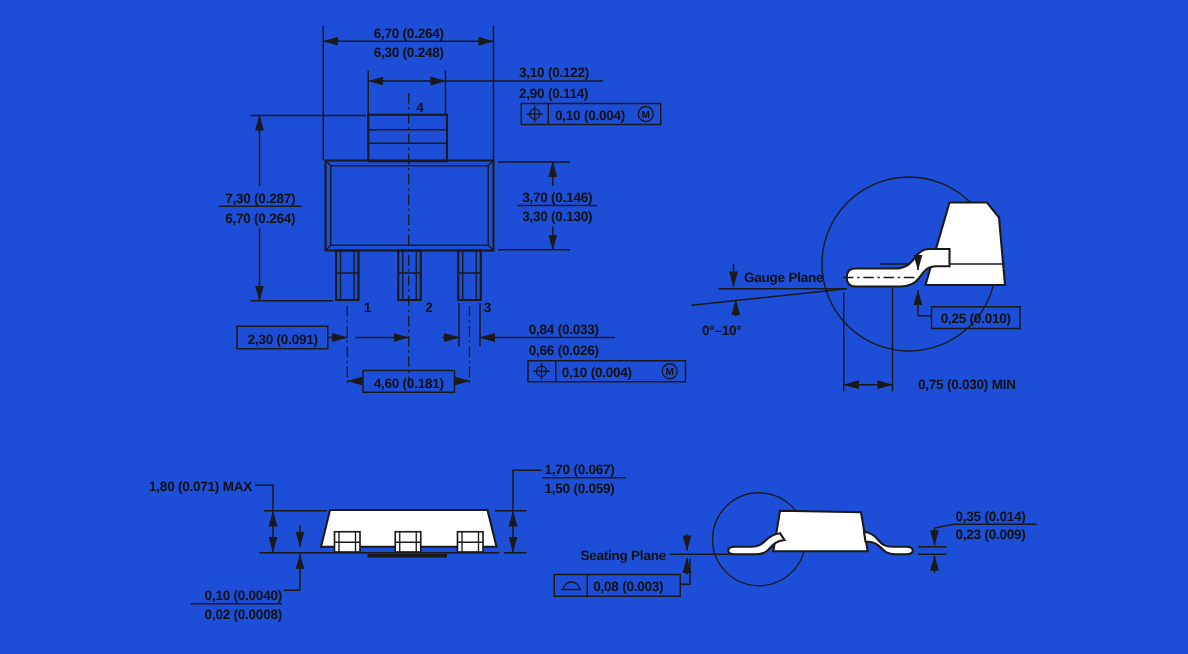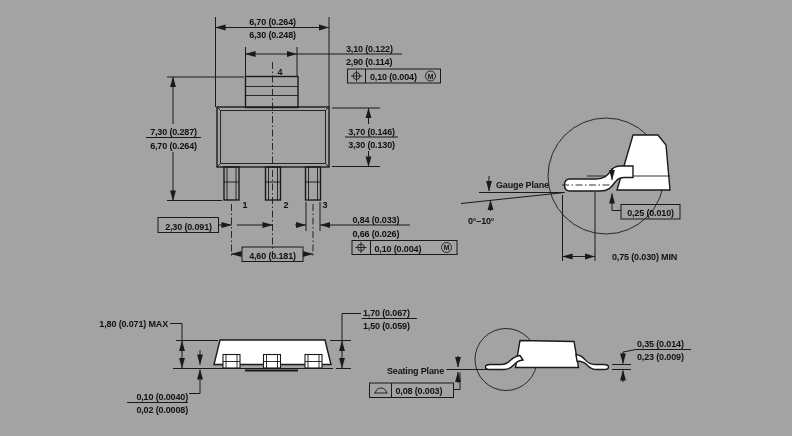--- a/index.html
+++ b/index.html
@@ -1,16 +1,16 @@
 <!DOCTYPE html>
 <html><head>
 <meta charset="utf-8">
 <style>
   html,body{margin:0;padding:0;background:#fff;}
-  .stage{position:relative;width:792px;height:436px;background:#a3a3a3;overflow:hidden;}
+  .stage{position:relative;width:792px;height:436px;background:#1d4ed8;overflow:hidden;}
   svg{display:block;}
   .ln  {stroke:#1a1a1a;stroke-width:1;fill:none;}
   .thk {stroke:#1a1a1a;stroke-width:1.4;fill:none;}
   .thn {stroke:#1a1a1a;stroke-width:0.9;fill:none;}
   .wht {fill:#fff;stroke:#1a1a1a;stroke-width:1.4;}
   .whtn{fill:#fff;stroke:#1a1a1a;stroke-width:1.1;}
   .cl  {stroke:#1a1a1a;stroke-width:0.9;fill:none;stroke-dasharray:7 2.5 1.5 2.5;}
   .pad {stroke:#1a1a1a;stroke-width:2.2;fill:none;}
   text {font-family:"Liberation Sans",sans-serif;font-weight:bold;font-size:9px;
         fill:#111;letter-spacing:-0.15px;}

